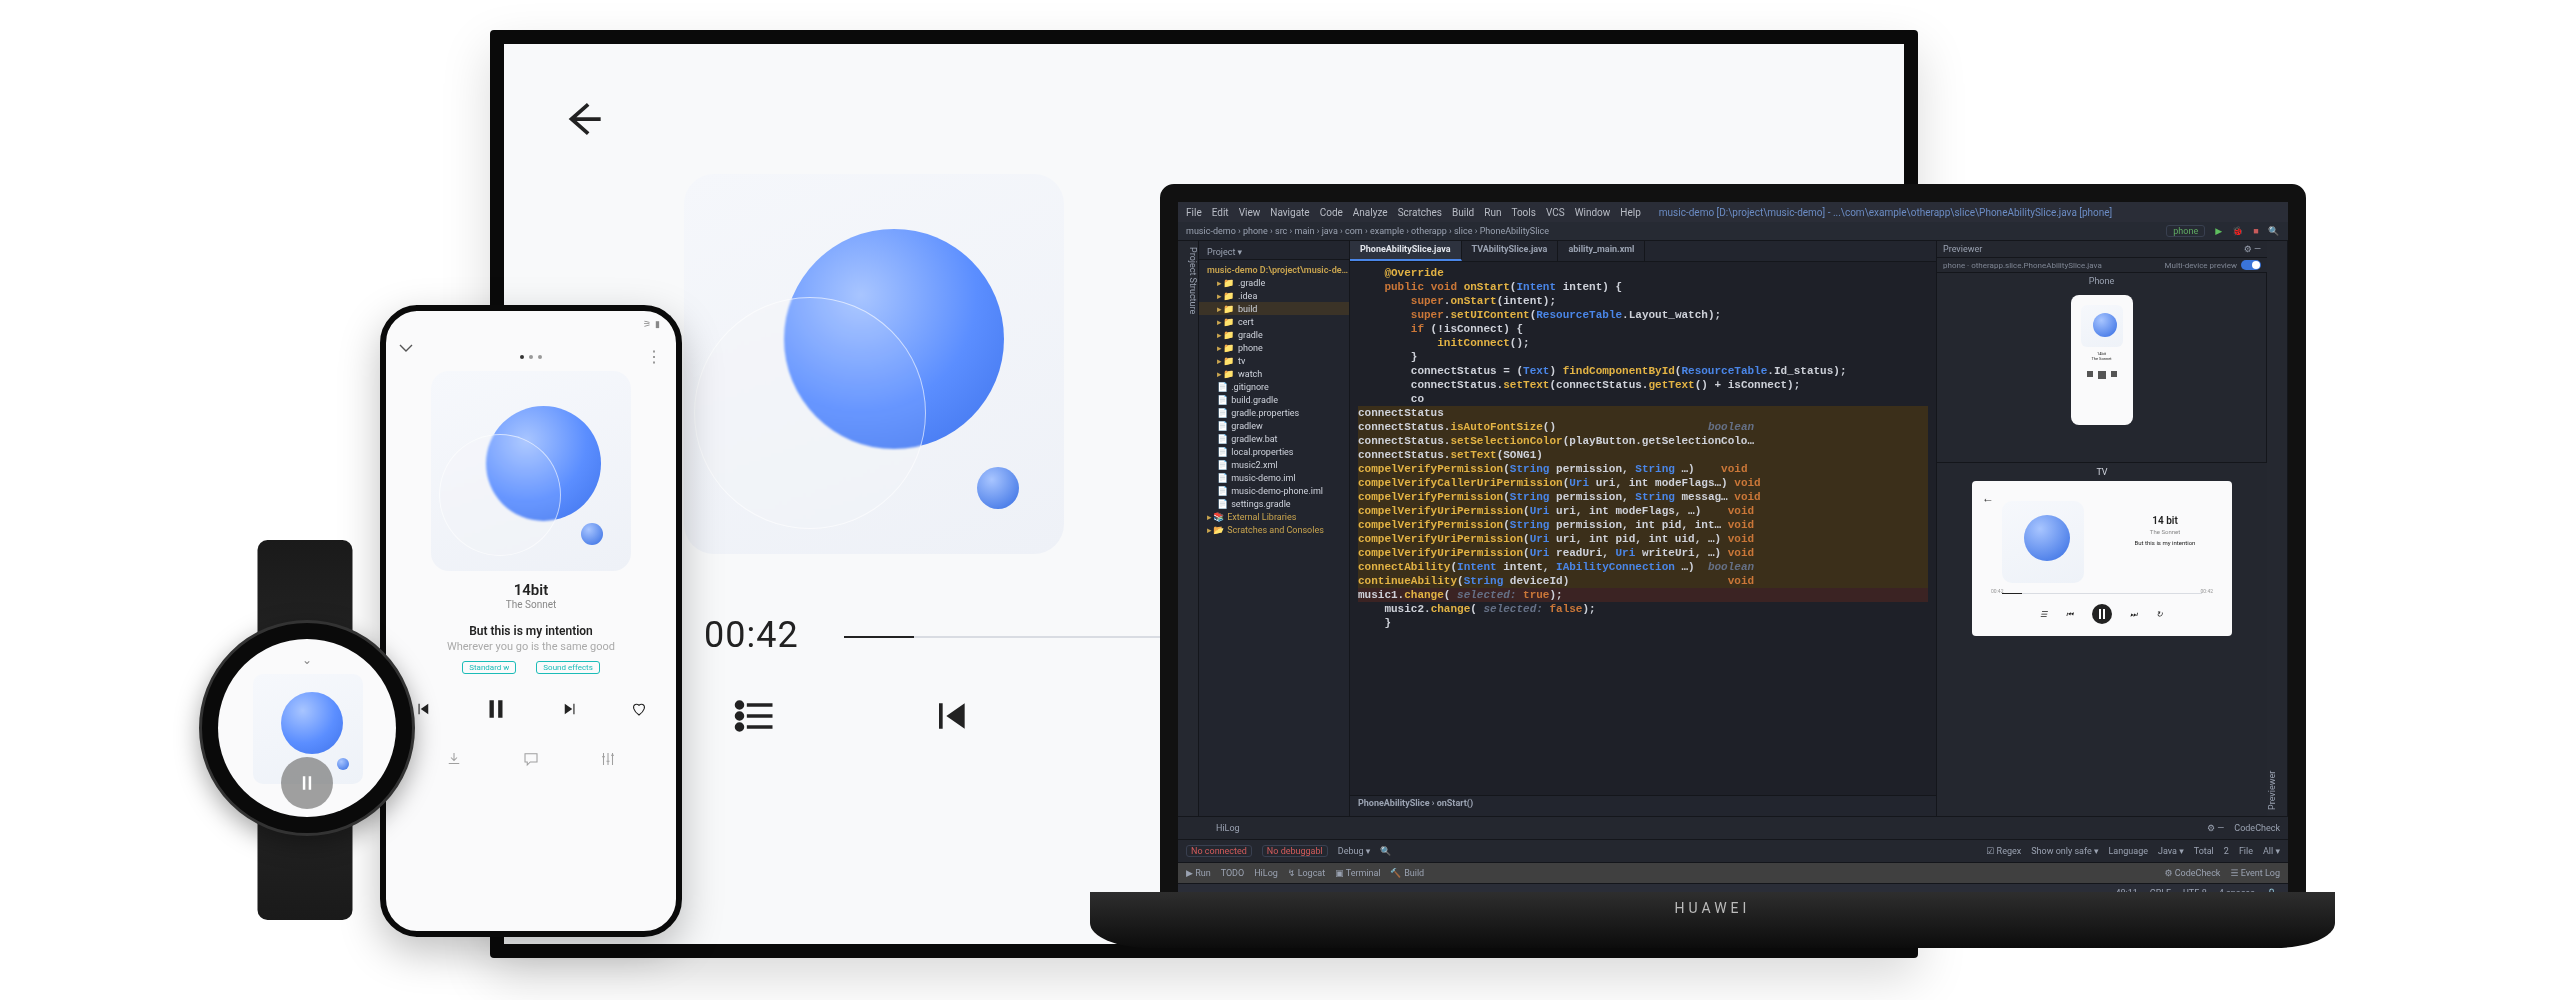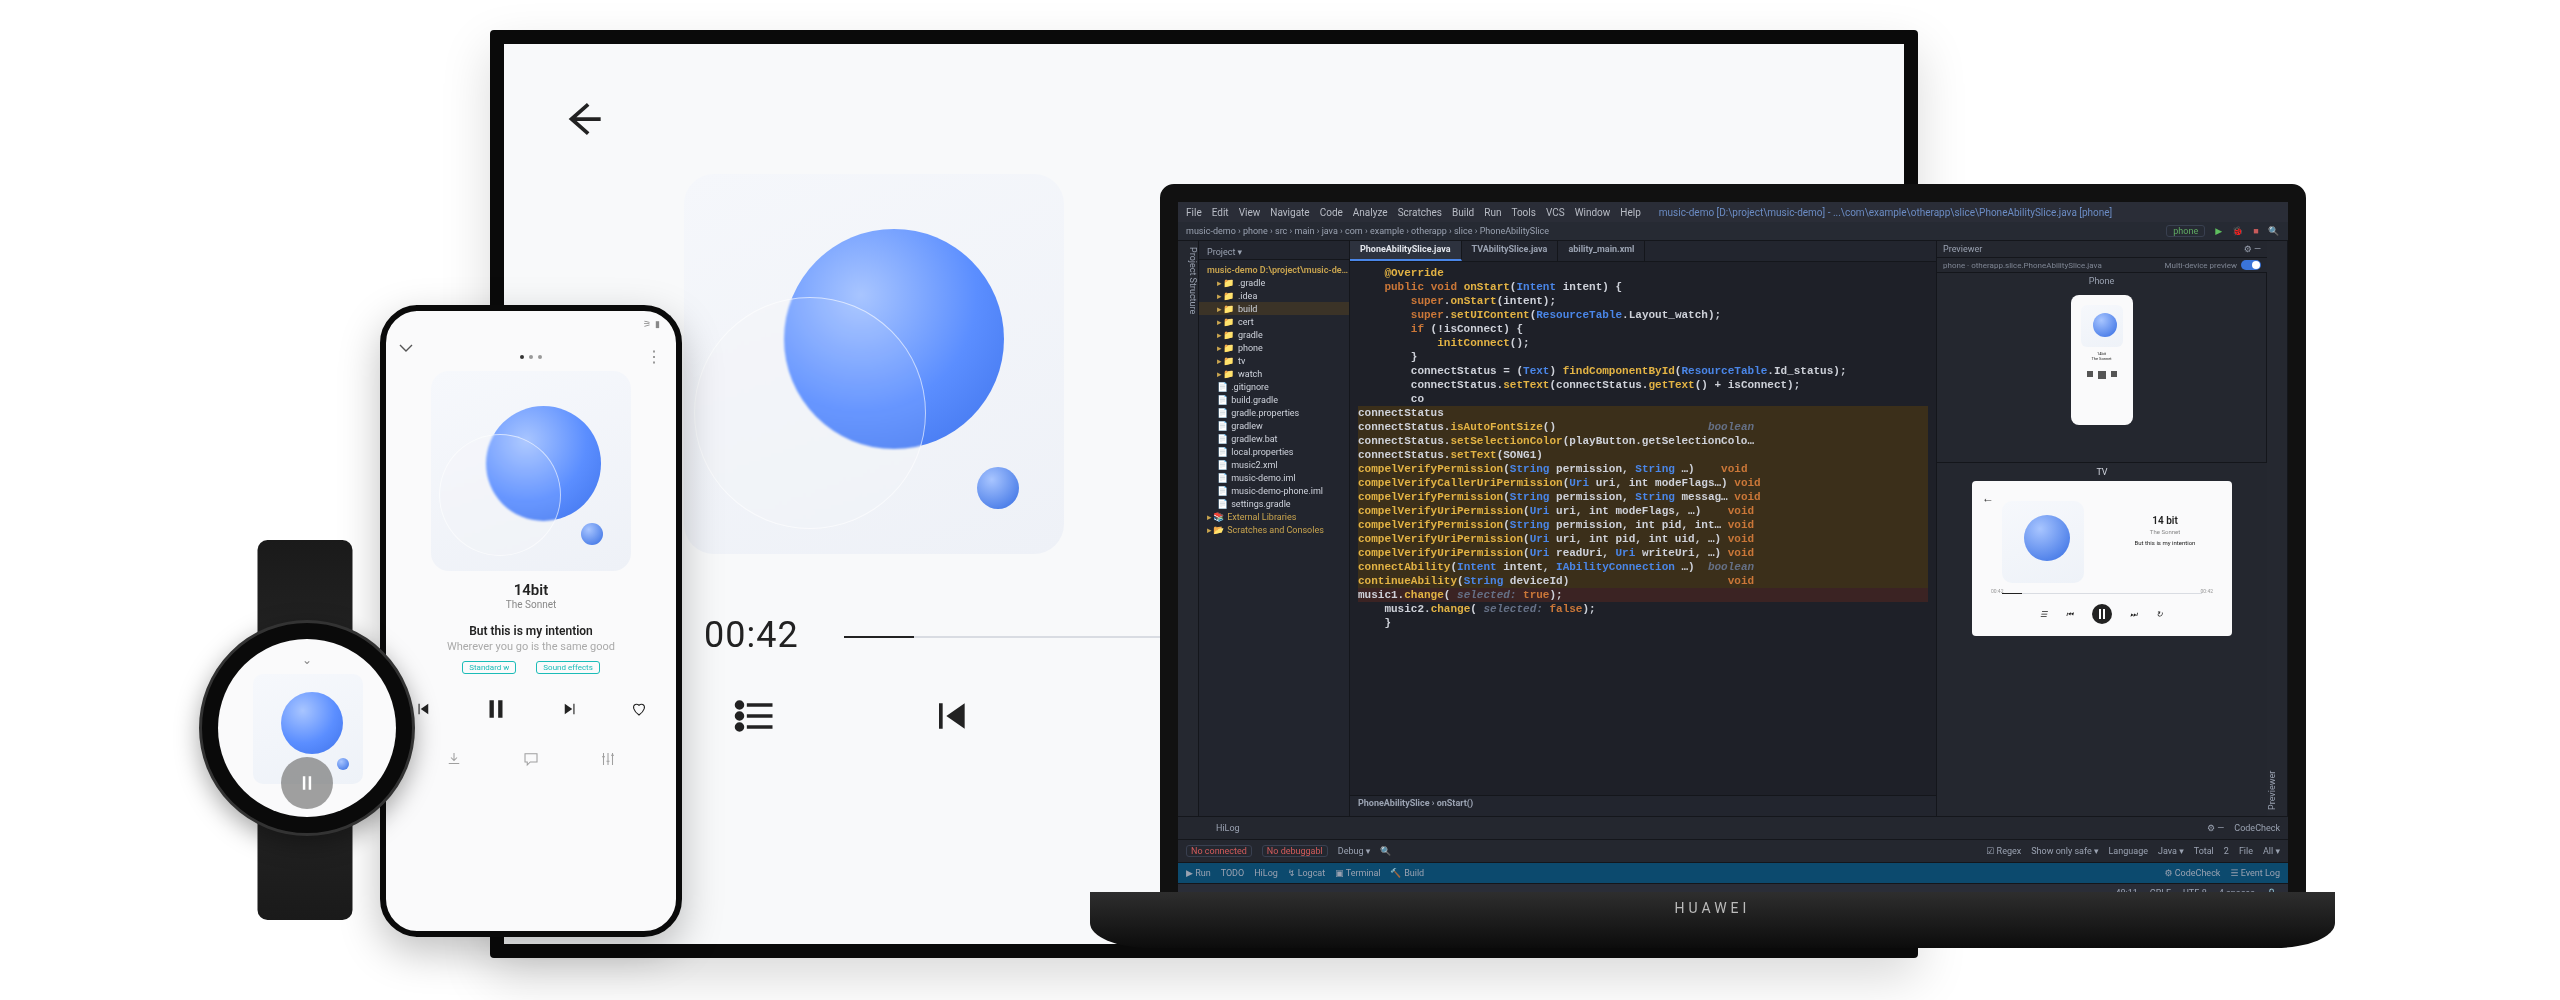--- a/index.html
+++ b/index.html
@@ -363,21 +363,21 @@
   align-items:center;
   padding:0 8px;
   gap:10px;
   font-size:9px;
 }
 .ide .bot .no-conn{ color:#d35b5b; border:1px solid #394050; padding:0 4px; border-radius:3px;}
 .ide .bot .no-dbg{ color:#d35b5b; border:1px solid #394050; padding:0 4px; border-radius:3px;}
 .ide .bot span{ color:#9aa2b1;}
 .ide .bot2 {
   height:20px;
-  background:#0c4a6e;
+  background:#404040;
   border-top:1px solid #14161b;
   display:flex;
   align-items:center;
   padding:0 8px;
   gap:10px;
   font-size:9px;
   color:#9aa2b1;
 }
 .ide .bot2 .spacer{flex:1}
 .ide .status {

